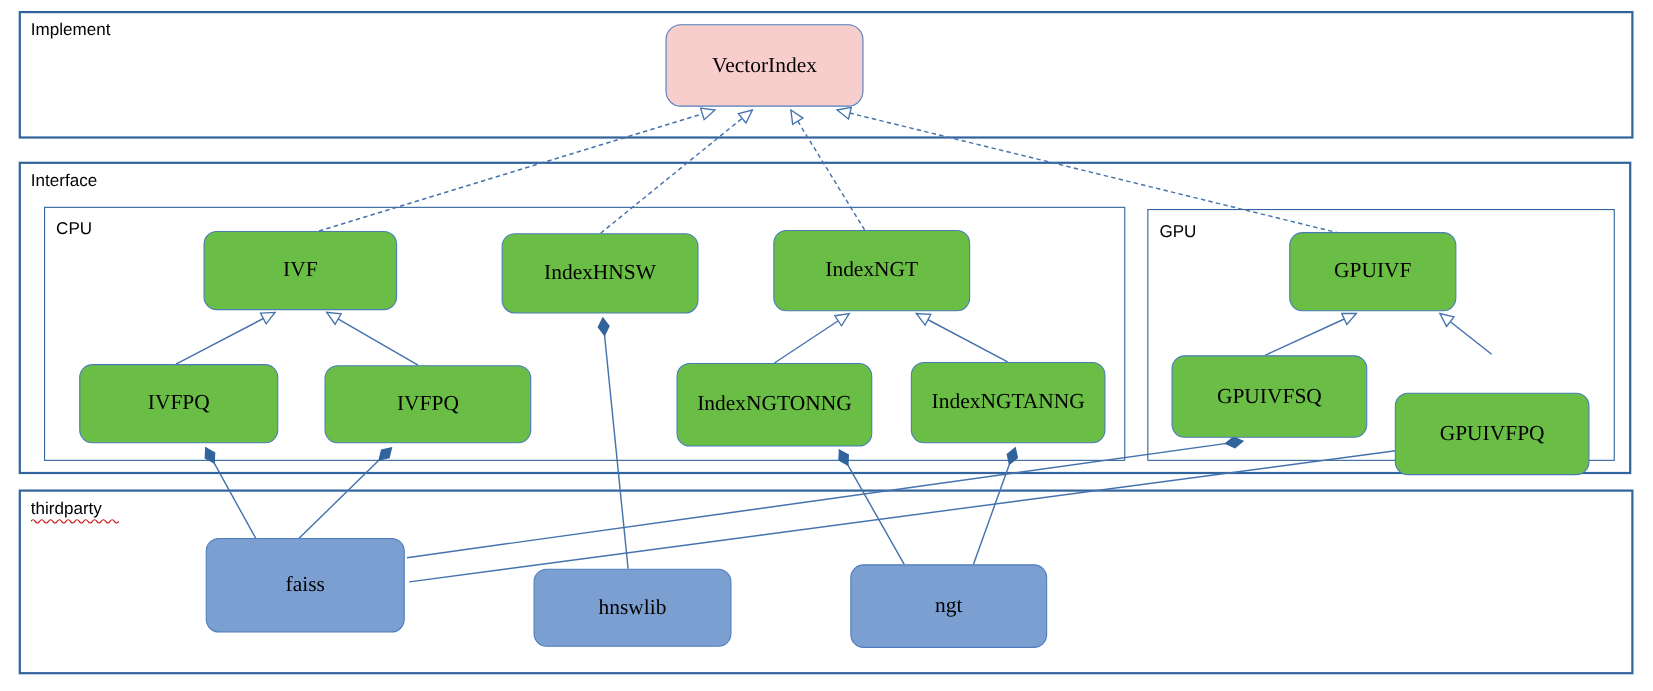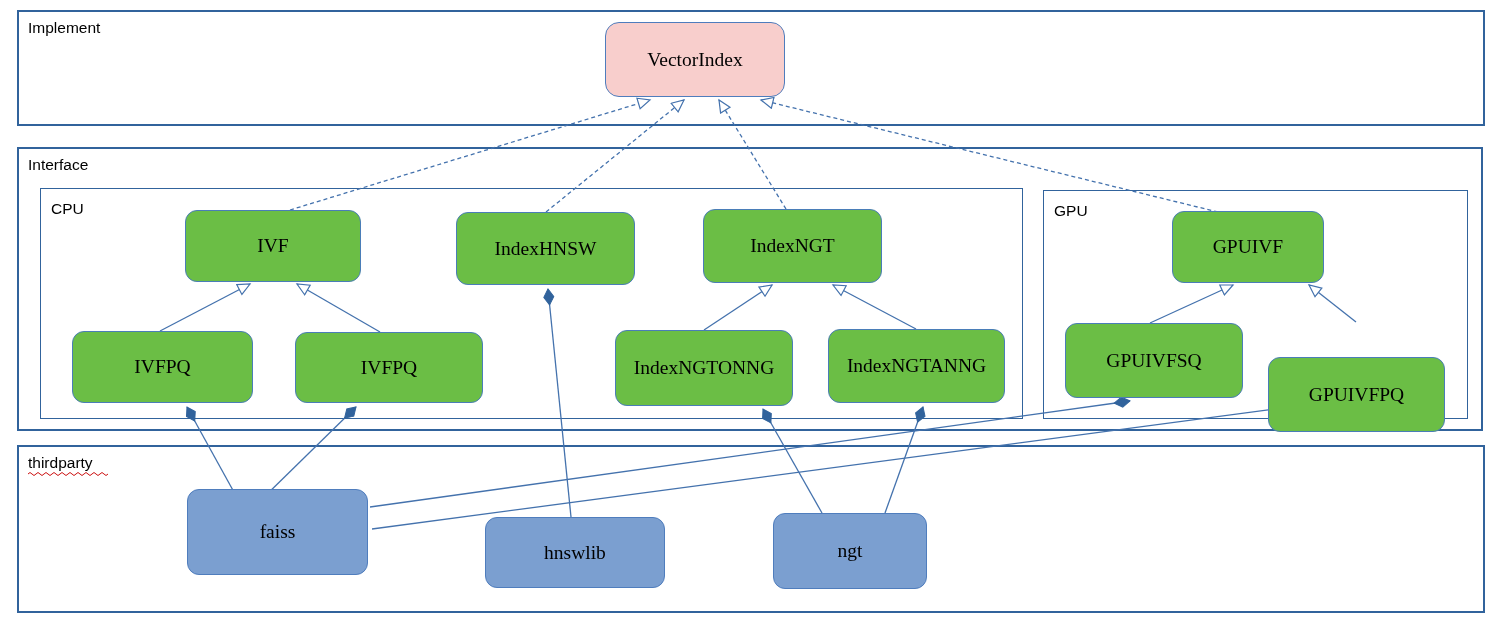--- a/index.html
+++ b/index.html
@@ -111,16 +111,16 @@
     </div>
     <div class="node green" style="left: 1268px; top: 322px; width: 177px; height: 75px; margin-top: 35px;">
       <span>GPUIVFPQ</span>
     </div>
     <div class="node blue" style="left: 187px; top: 489px; width: 181px; height: 86px;">
       <span>faiss</span>
     </div>
     <div class="node blue" style="left: 485px; top: 517px; width: 180px; height: 71px;">
       <span>hnswlib</span>
     </div>
-    <div class="node blue" style="left: 773px; top: 513px; width: 154px; height: 76px;">
+    <div class="node blue" style="left: 773px; top: 513px; width: 179px; height: 76px;">
       <span>ngt</span>
     </div>
   </div>
 
 </body></html>

